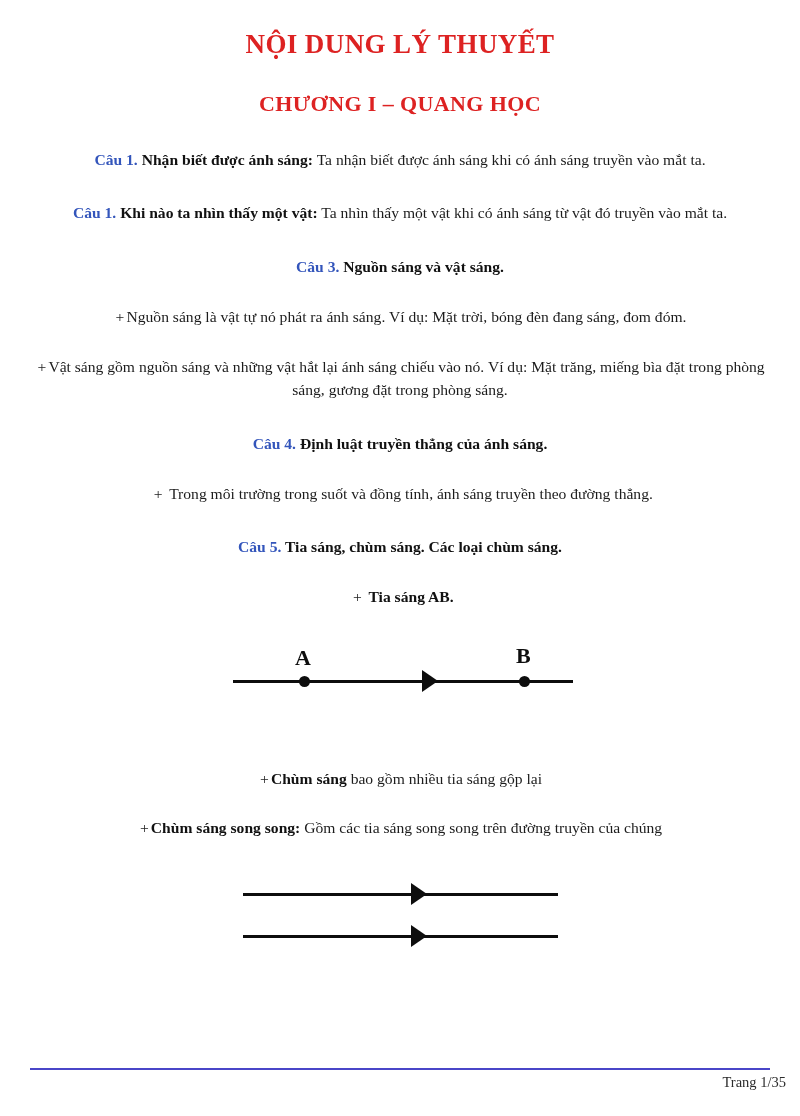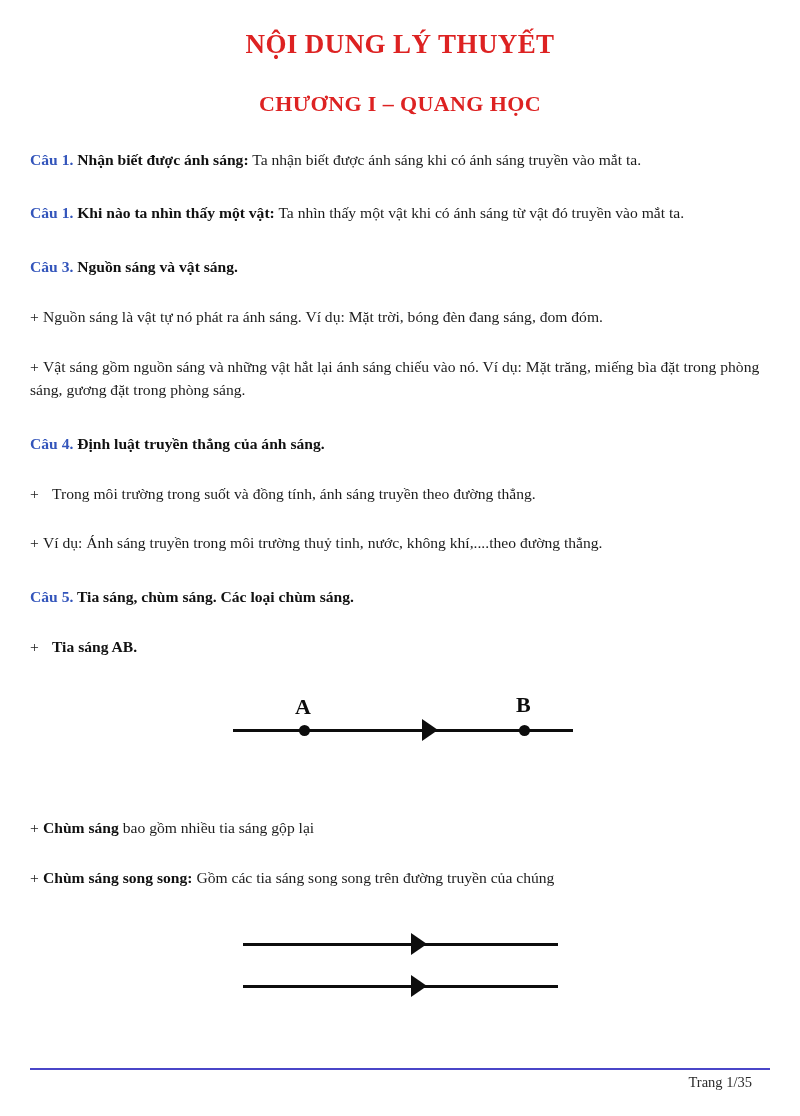--- a/index.html
+++ b/index.html
@@ -39,21 +39,21 @@
     font-size: 22px;
     padding-top: 31px;
     line-height: 1.2;
   }
 
   .para {
     font-size: 15.6px;
     line-height: 1.52;
     margin: 0;
     color: #1c1c1c;
-    text-align: left;
+    text-align: center;
   }
   .para.q { margin-top: 30px; }
   .para.item { margin-top: 26px; }
   .para.tight { margin-top: 26px; }
 
   .qlabel {
     color: #3355bb;
     font-weight: bold;
   }
   .b { font-weight: bold; color: #111111; }
@@ -114,21 +114,21 @@
   .footer-rule {
     position: absolute;
     left: 30px;
     right: 30px;
     top: 12px;
     height: 2px;
     background: #4a46c8;
   }
   .footer-text {
     position: absolute;
-    right: 48px;
+    right: 14px;
     top: 18px;
     font-size: 14.5px;
     color: #2b2b2b;
     font-family: "Liberation Serif", "DejaVu Serif", serif;
   }
 </style>
 </head>
 <body>
 
 <div class="page">
@@ -143,21 +143,20 @@
   <p class="para q"><span class="qlabel">Câu 3.</span><span class="b"> Nguồn sáng và vật sáng.</span></p>
 
   <p class="para item"><span class="plus">+</span><span>Nguồn sáng là vật tự nó phát ra ánh sáng. Ví dụ: Mặt trời, bóng đèn đang sáng, đom đóm.</span></p>
 
   <p class="para item"><span class="plus">+</span><span>Vật sáng gồm nguồn sáng và những vật hắt lại ánh sáng chiếu vào nó. Ví dụ: Mặt trăng, miếng bìa đặt trong phòng sáng, gương đặt trong phòng sáng.</span></p>
 
   <p class="para q"><span class="qlabel">Câu 4.</span><span class="b"> Định luật truyền thẳng của ánh sáng.</span></p>
 
   <p class="para item"><span class="plus-wide">+</span><span>Trong môi trường trong suốt và đồng tính, ánh sáng truyền theo đường thẳng.</span></p>
 
-  <p class="para item"><span class="plus">+</span><span>Ví dụ: Ánh sáng truyền trong môi trường thuỷ tinh, nước, không khí,....theo đường thẳng.</span></p>
 
   <p class="para q"><span class="qlabel">Câu 5.</span><span class="b"> Tia sáng, chùm sáng. Các loại chùm sáng.</span></p>
 
   <p class="para item"><span class="plus-wide">+</span><span class="b">Tia sáng AB.</span></p>
 
   <div class="diagram ray">
     <div class="axis-line" style="left:203px; top:47px; width:340px;"></div>
     <div class="dot" style="left:269px; top:43px;"></div>
     <div class="dot" style="left:489px; top:43px;"></div>
     <div class="arrow-head" style="left:392px; top:37px;"></div>

